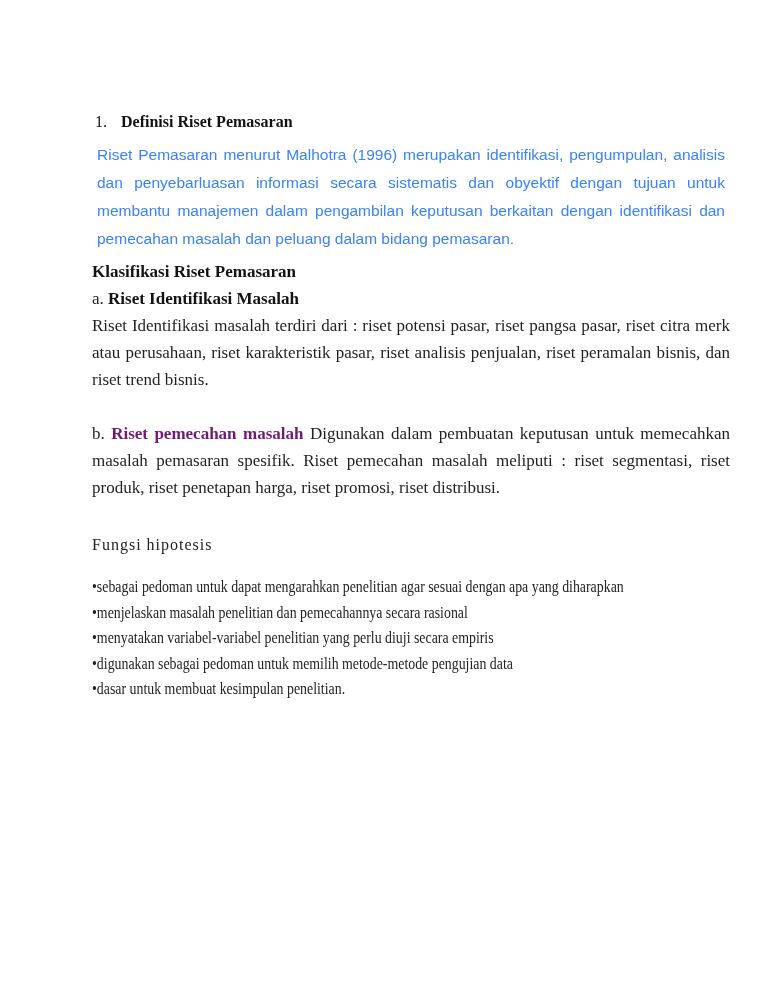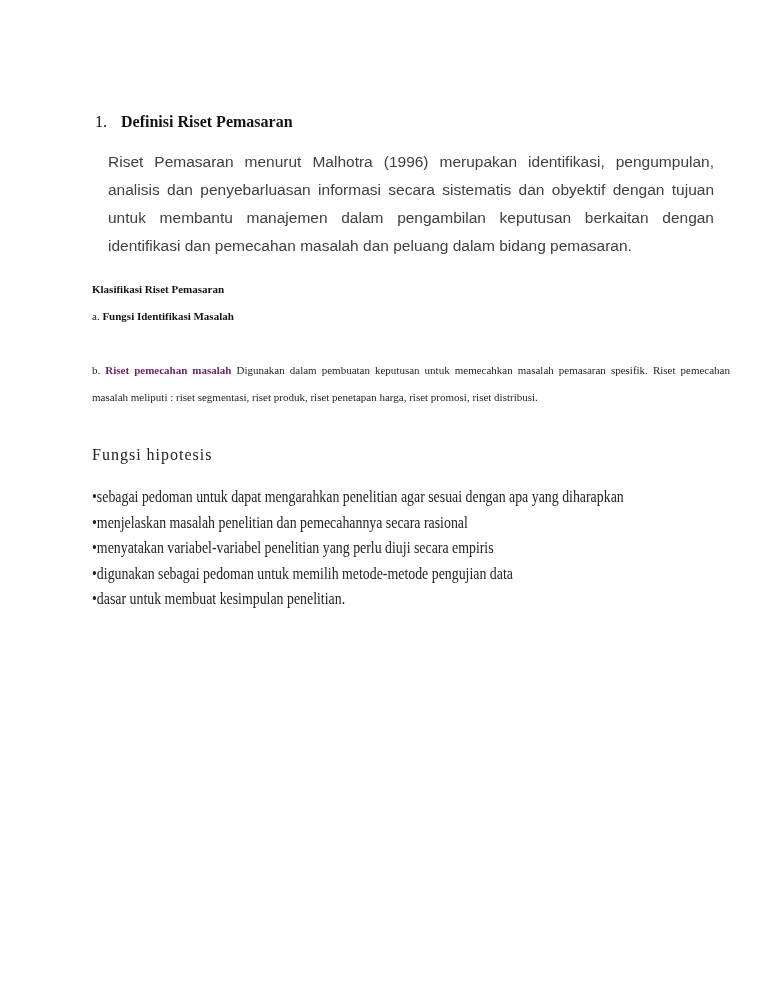--- a/index.html
+++ b/index.html
@@ -34,27 +34,27 @@
     display: inline-block;
     margin-right: 14px;
     font-weight: normal;
   }
   
   .para-sans {
     font-family: "Liberation Sans", sans-serif;
     font-size: 15.5px;
     line-height: 28px;
     text-align: justify;
-    color: #404040;
-    margin: 16px;
+    color: #3b82f6;
+    margin: 5px;
   }
   
   .sec-klasifikasi {
     font-family: "Liberation Serif", serif;
-    font-size: 11px;
+    font-size: 17px;
     line-height: 27px;
     color: #1f1f1f;
   }
   .bold-line {
     font-weight: bold;
     color: #121212;
   }
   .sub-line b { color: #121212; }
   .para-serif {
     text-align: justify;
@@ -93,23 +93,24 @@
 
 <div class="page">
 
   <div class="h1-line"><span class="h1-num">1.</span><span>Definisi Riset Pemasaran</span></div>
 
   <p class="para-sans">Riset Pemasaran menurut Malhotra (1996) merupakan identifikasi, pengumpulan, analisis dan penyebarluasan informasi secara sistematis dan obyektif dengan tujuan untuk membantu manajemen dalam pengambilan keputusan berkaitan dengan identifikasi dan pemecahan masalah dan peluang dalam bidang pemasaran.</p>
 
   <div class="sec-klasifikasi">
     <div class="bold-line">Klasifikasi Riset Pemasaran</div>
 
-    <div class="sub-line"><span>a.</span> <b>Fungsi Identifikasi Masalah</b></div>
+    <div class="sub-line"><span>a.</span> <b>Riset Identifikasi Masalah</b></div>
 
 
+    <p class="para-serif">Riset Identifikasi masalah terdiri dari : riset potensi pasar, riset pangsa pasar, riset citra merk atau perusahaan, riset karakteristik pasar, riset analisis penjualan, riset peramalan bisnis, dan riset trend bisnis.</p>
 
     <p class="para-b"><span>b.</span> <b>Riset pemecahan masalah</b> <span>Digunakan dalam pembuatan keputusan untuk memecahkan masalah pemasaran spesifik. Riset pemecahan masalah meliputi : riset segmentasi, riset produk, riset penetapan harga, riset promosi, riset distribusi.</span></p>
   </div>
 
   <div class="sec-fungsi">
     <div class="fungsi-heading">Fungsi hipotesis</div>
 
     <div class="bullet-line"><span class="bullet-dot">•</span><span>sebagai pedoman untuk dapat mengarahkan penelitian agar sesuai dengan apa yang diharapkan</span></div>
     <div class="bullet-line"><span class="bullet-dot">•</span><span>menjelaskan masalah penelitian dan pemecahannya secara rasional</span></div>
     <div class="bullet-line"><span class="bullet-dot">•</span><span>menyatakan variabel-variabel penelitian yang perlu diuji secara empiris</span></div>

